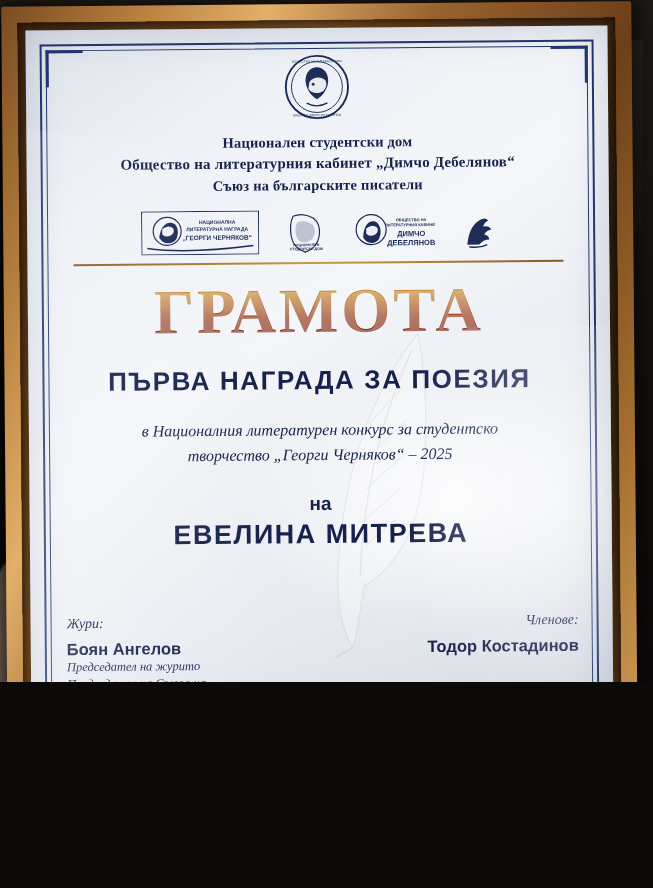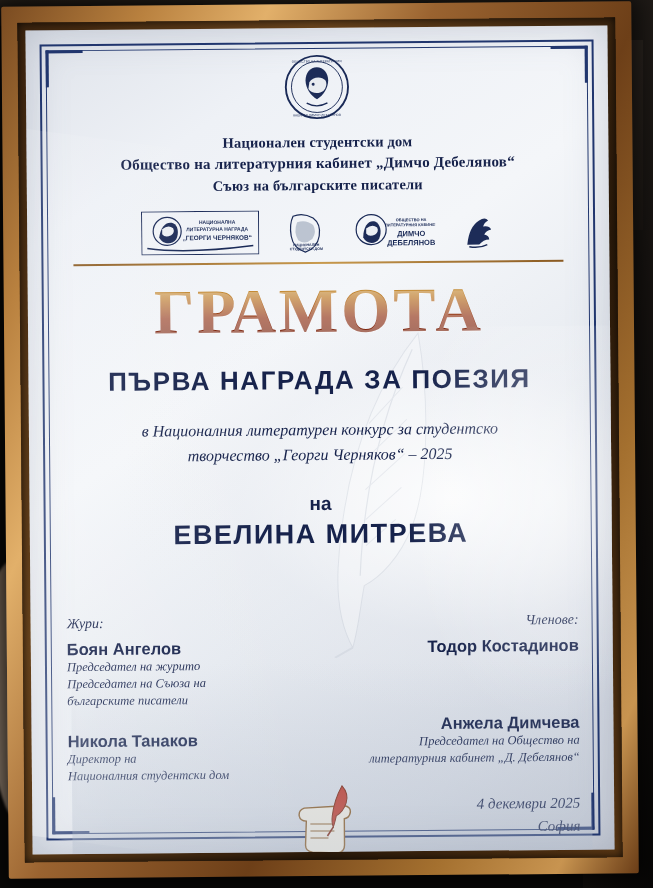--- a/index.html
+++ b/index.html
@@ -11,21 +11,21 @@
     width: 653px;
     height: 888px;
     overflow: hidden;
     font-family: "Liberation Serif", serif;
   }
 
   
   #scene {
     position: relative;
     width: 653px;
-    height: 888px;
+    height: 682px;
     background:
       radial-gradient(ellipse 420px 300px at 600px 120px, #3a332c 0%, #1a1713 55%, #0b0a09 100%),
       linear-gradient(160deg, #151210 0%, #0a0908 60%, #141110 100%);
     overflow: hidden;
   }
   
   #bg-panel-right {
     position: absolute;
     right: 0; top: 0;
     width: 70px; height: 888px;

